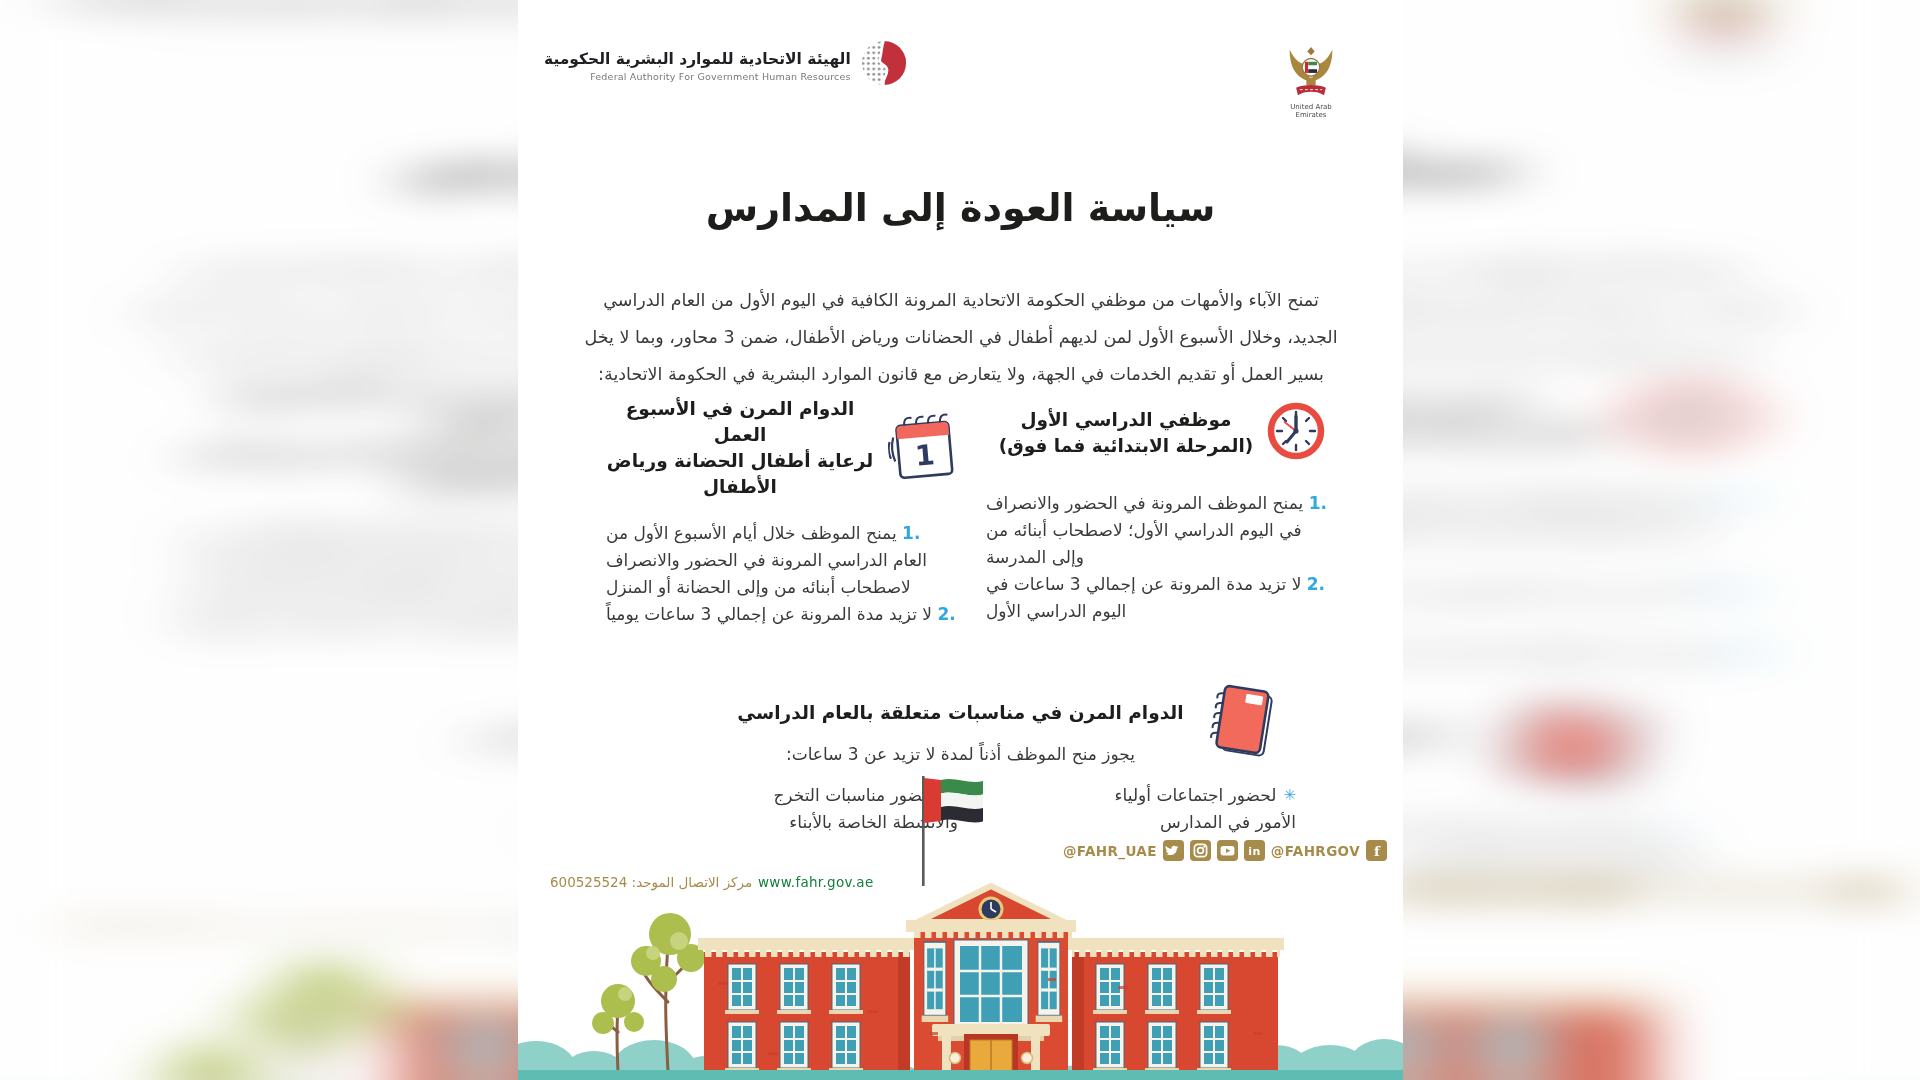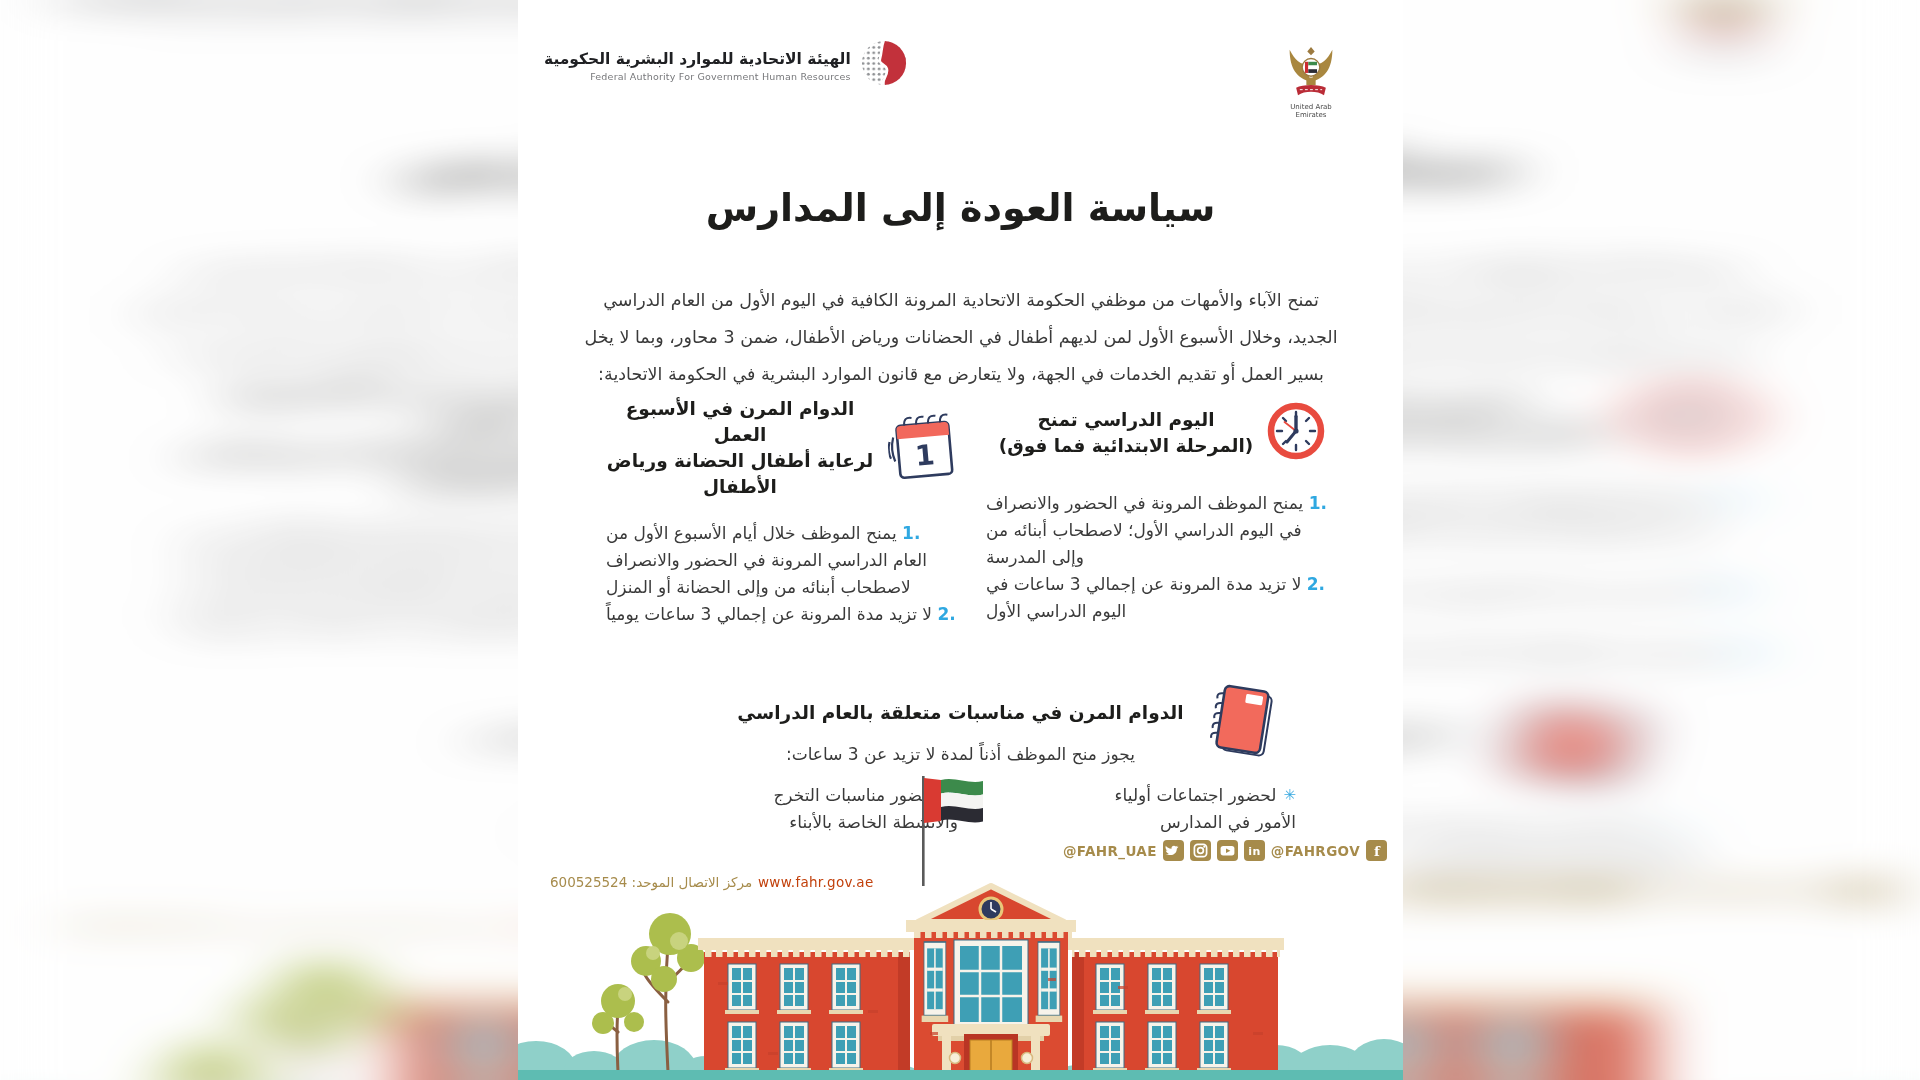--- a/index.html
+++ b/index.html
@@ -50,21 +50,21 @@
   .occ-sub{top:744px;left:0;width:885px;text-align:center;direction:rtl;
       font-size:17px;color:#3a3a3a;}
   .notebook{left:688px;top:682px;}
   .bullet{top:782px;direction:rtl;font-size:17px;line-height:26px;color:#3a3a3a;text-align:right;}
   .bullet .ast{color:#39a9e0;font-size:15px;margin-left:7px;position:relative;top:-1px;}
   .bullet-right{left:560px;width:218px;}
   .bullet-left{left:200px;width:240px;}
 
   
   .footer-call{left:32px;top:874px;direction:rtl;font-size:13.5px;color:#a68b4b;}
-  .footer-site{left:240px;top:874px;font-size:13.5px;color:#c2410c;letter-spacing:.3px;}
+  .footer-site{left:240px;top:874px;font-size:13.5px;color:#15803d;letter-spacing:.3px;}
   .social{right:16px;top:840px;display:flex;align-items:center;gap:6px;
       font-size:13.5px;font-weight:700;color:#a68b4b;letter-spacing:.4px;}
   .sicon{display:inline-block;width:21px;height:21px;}
 
   
   .flag{left:398px;top:776px;}
   .illustration{left:0;top:882px;width:885px;height:198px;}
 </style>
 </head>
 <body>
@@ -459,21 +459,21 @@
             <line x1="42" y1="16" x2="39" y2="19"></line>
                 <line x1="19" y1="39" x2="16" y2="42"></line>
           </g>
           <line x1="29" y1="29" x2="29" y2="14.5" stroke="#2e3b5e" stroke-width="3.4" stroke-linecap="round"></line>
           <line x1="29" y1="29" x2="20" y2="40" stroke="#2e3b5e" stroke-width="3" stroke-linecap="round"></line>
           <line x1="29" y1="29" x2="17.5" y2="20" stroke="#e84b3f" stroke-width="1.8" stroke-linecap="round"></line>
           <circle cx="29" cy="29" r="2.6" fill="#2e3b5e"></circle>
         </svg>
       </span>
       <div class="htxt">
-        <div>اليوم الدراسي تمنح</div>
+        <div>موظفي الدراسي الأول</div>
         <div>(المرحلة الابتدائية فما فوق)</div>
       </div>
     </div>
     <div class="num-list">
       <div class="item"><span class="num">1.</span> <span>يمنح الموظف المرونة في الحضور والانصراف في اليوم الدراسي الأول؛ لاصطحاب أبنائه من وإلى المدرسة</span></div>
       <div class="item"><span class="num">2.</span> <span>لا تزيد مدة المرونة عن إجمالي 3 ساعات في اليوم الدراسي الأول</span></div>
     </div>
   </div>
 
   <div class="abs col col-left">

